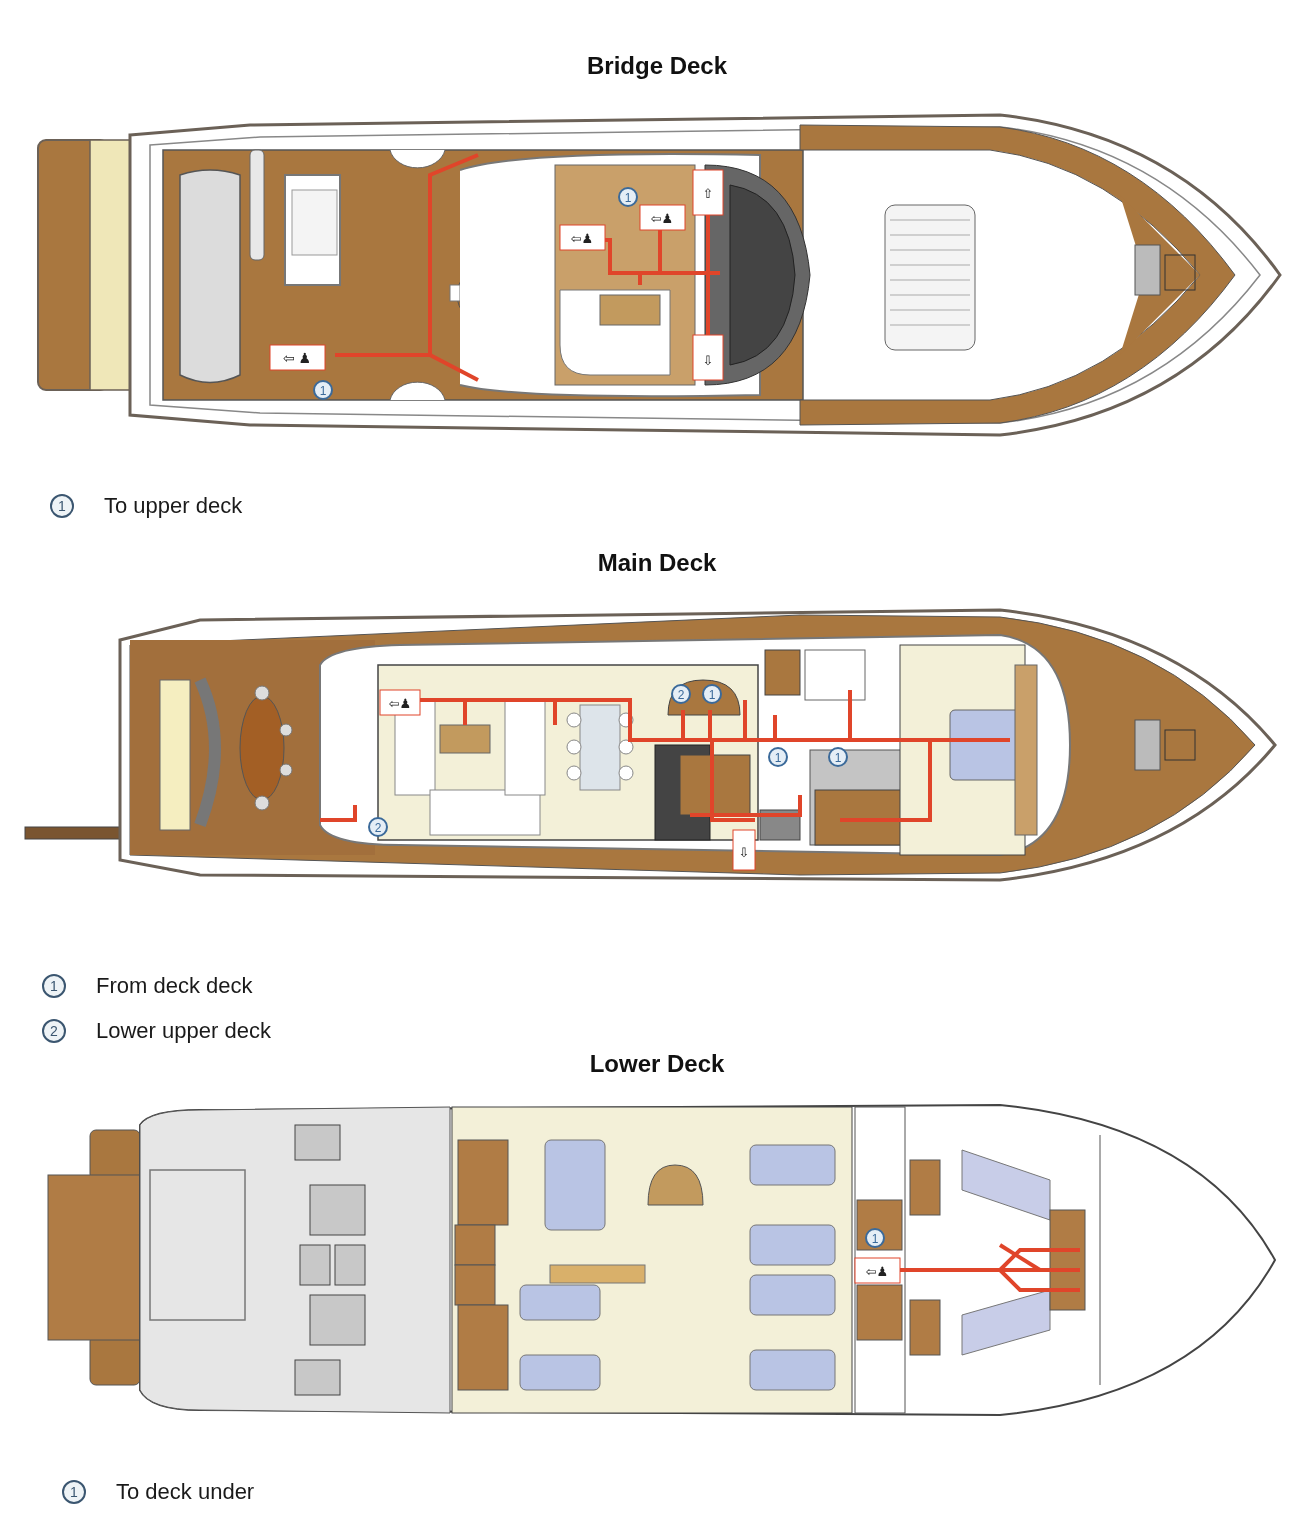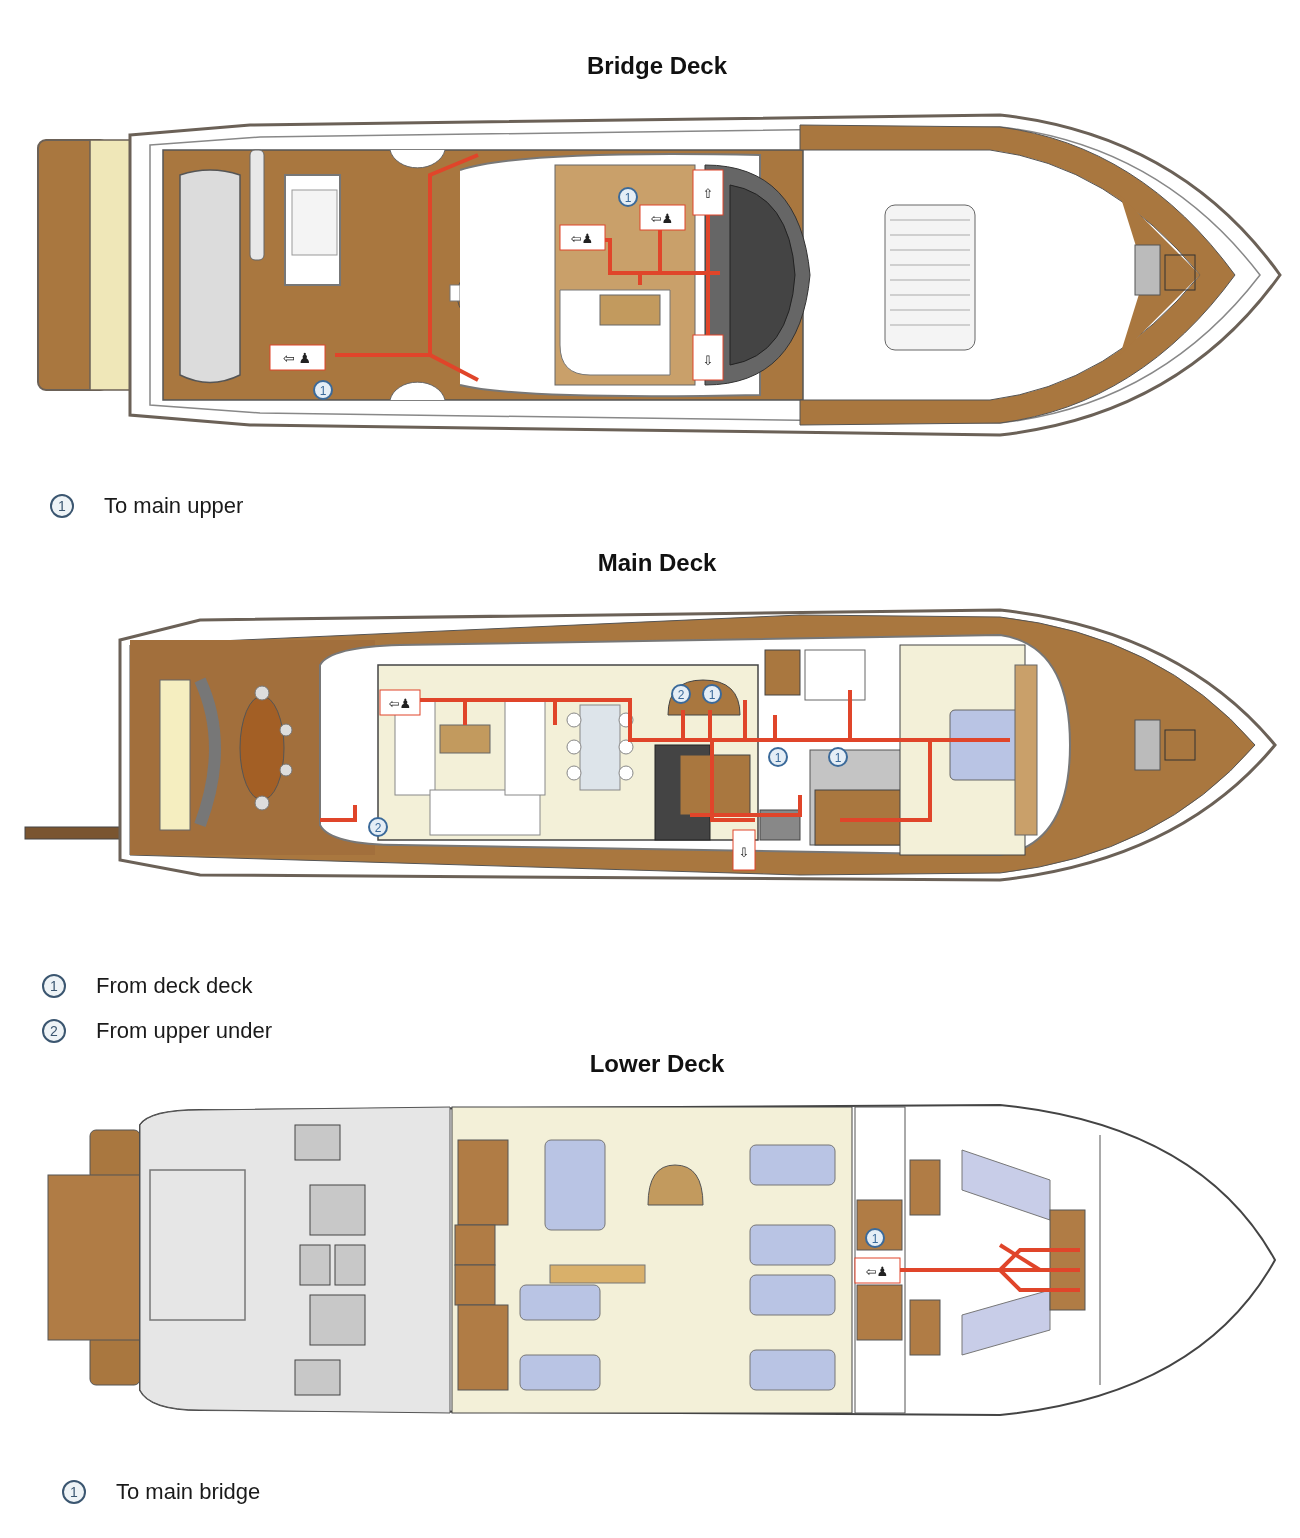--- a/index.html
+++ b/index.html
@@ -101,21 +101,21 @@
     <text x="323" y="300" font-size="12" text-anchor="middle" fill="#3b6a9a">1</text>
   </g>
   <g>
     <circle cx="628" cy="102" r="9" fill="#e5eef6" stroke="#3b6a9a" stroke-width="2"></circle>
     <text x="628" y="107" font-size="12" text-anchor="middle" fill="#3b6a9a">1</text>
   </g>
 </svg>
 
 <div class="legend" style="left:50px; top:493px;">
   <span class="num">1</span>
-  <span>To main upper</span>
+  <span>To upper deck</span>
 </div>
 
 <div class="title" style="top:549px;">Main Deck</div>
 
 <svg class="deck" width="1300" height="300" viewBox="0 0 1300 300" style="top:595px;">
 
   <rect x="25" y="232" width="130" height="12" fill="#7a5530" stroke="#444"></rect>
 
   <path d="M120 45 L200 25 L1000 15 Q1180 35 1275 150 Q1180 265 1000 285 L200 280 L120 265 Z" fill="#ffffff" stroke="#6b6157" stroke-width="3"></path>
   <path d="M130 50 L800 20 L1000 22 Q1160 40 1255 150 Q1160 260 1000 278 L800 280 L130 260 Z" fill="#a9773f" stroke="#555"></path>
@@ -211,21 +211,21 @@
     <text x="378" y="237" font-size="12" text-anchor="middle" fill="#3b6a9a">2</text>
   </g>
 </svg>
 
 <div class="legend" style="left:42px; top:973px;">
   <span class="num">1</span>
   <span>From deck deck</span>
 </div>
 <div class="legend" style="left:42px; top:1018px;">
   <span class="num">2</span>
-  <span>From upper under</span>
+  <span>Lower upper deck</span>
 </div>
 
 <div class="title" style="top:1050px;">Lower Deck</div>
 
 <svg class="deck" width="1300" height="340" viewBox="0 0 1300 340" style="top:1095px;">
 
   <rect x="90" y="35" width="50" height="50" rx="6" fill="#a9773f" stroke="#555"></rect>
   <rect x="90" y="240" width="50" height="50" rx="6" fill="#a9773f" stroke="#555"></rect>
   <rect x="48" y="80" width="97" height="165" fill="#b07c45" stroke="#555"></rect>
 
@@ -288,14 +288,14 @@
     <text x="877" y="181" font-size="13" text-anchor="middle" fill="#222">⇦♟</text>
   </g>
   <g>
     <circle cx="875" cy="143" r="9" fill="#e5eef6" stroke="#3b6a9a" stroke-width="2"></circle>
     <text x="875" y="148" font-size="12" text-anchor="middle" fill="#3b6a9a">1</text>
   </g>
 </svg>
 
 <div class="legend" style="left:62px; top:1479px;">
   <span class="num">1</span>
-  <span>To main bridge</span>
+  <span>To deck under</span>
 </div>
 
 </body></html>

